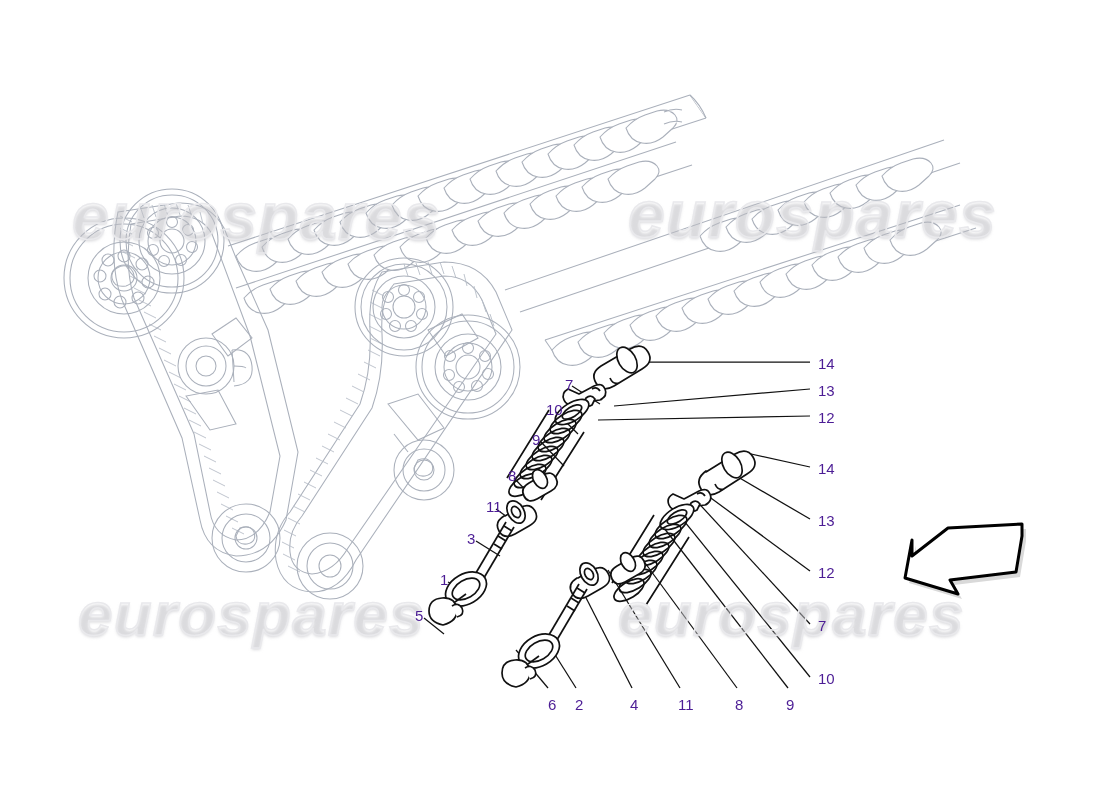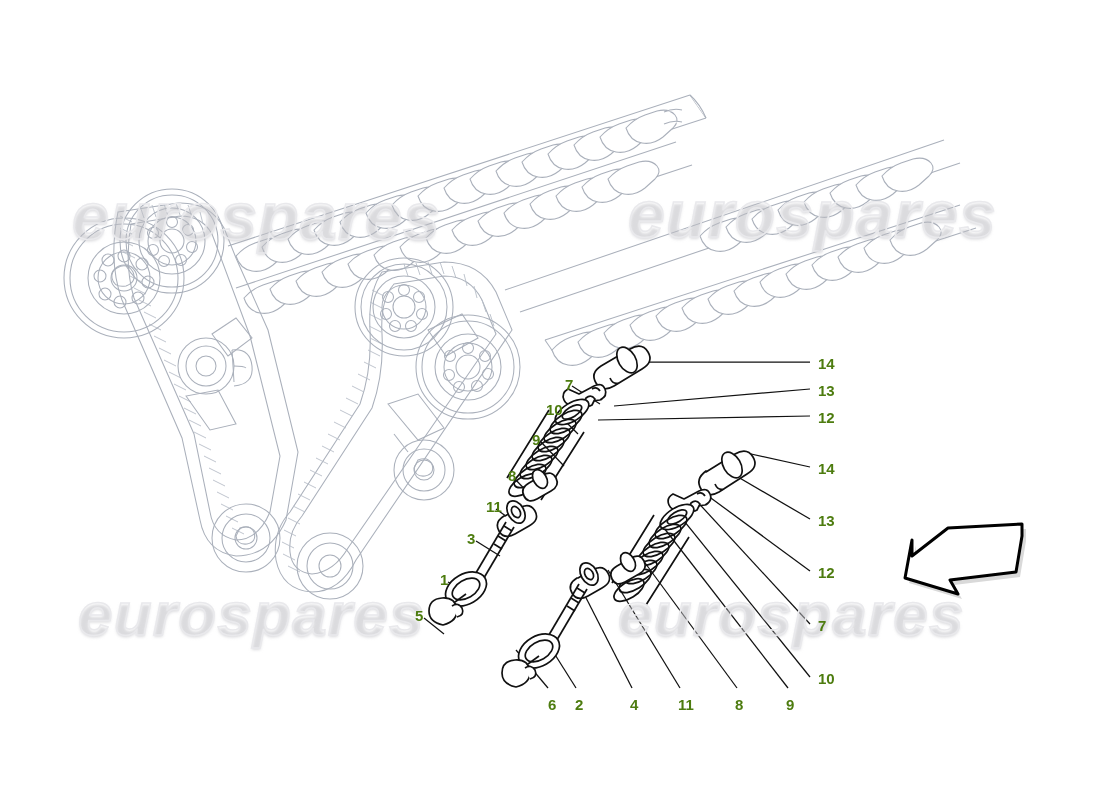--- a/index.html
+++ b/index.html
@@ -5,21 +5,21 @@
   html,body{margin:0;padding:0;background:#ffffff;}
   body{width:1100px;height:800px;overflow:hidden;
        font-family:"Liberation Sans", sans-serif;}
   #stage{position:relative;width:1100px;height:800px;background:#fff;}
   #stage svg{position:absolute;left:0;top:0;}
   .wm{position:absolute;font-weight:bold;font-style:italic;
       color:rgba(0,0,0,0);
       -webkit-text-stroke:1.6px #e9e9ec;
       text-shadow:0 2px 3px rgba(190,190,195,.55);
       letter-spacing:.02em;white-space:nowrap;user-select:none;}
-  .lbl{position:absolute;font-size:15px;font-weight:bold;color:#4d7c0f;
+  .lbl{position:absolute;font-size:15px;font-weight:normal;color:#4c1d95;
        line-height:1;white-space:nowrap;}
 </style>
 </head>
 <body>
 
 <div id="stage">
 
   <svg width="1100" height="800" viewBox="0 0 1100 800">
 
     <defs>

